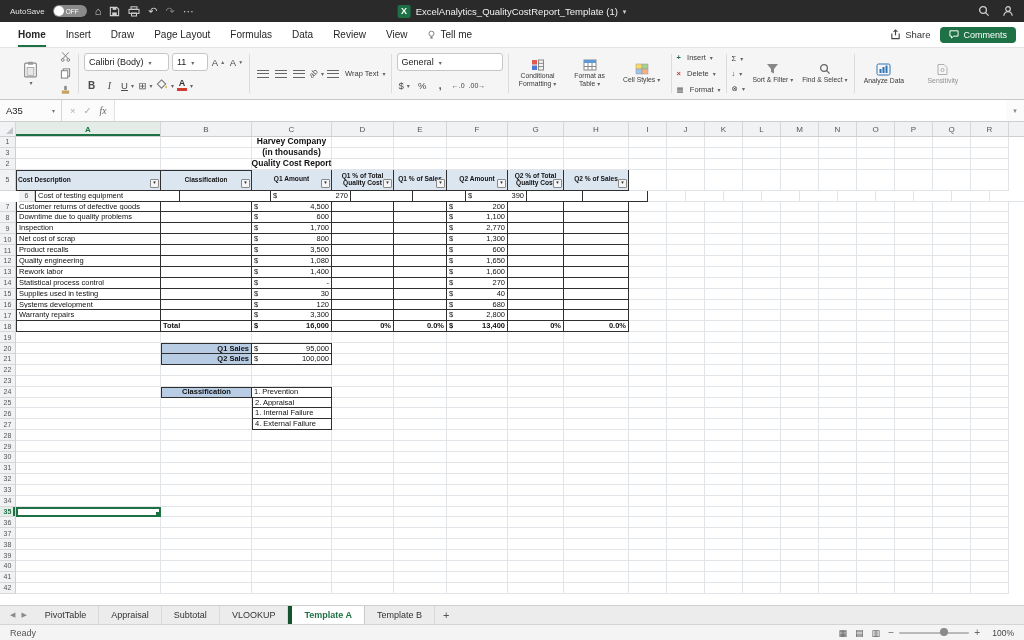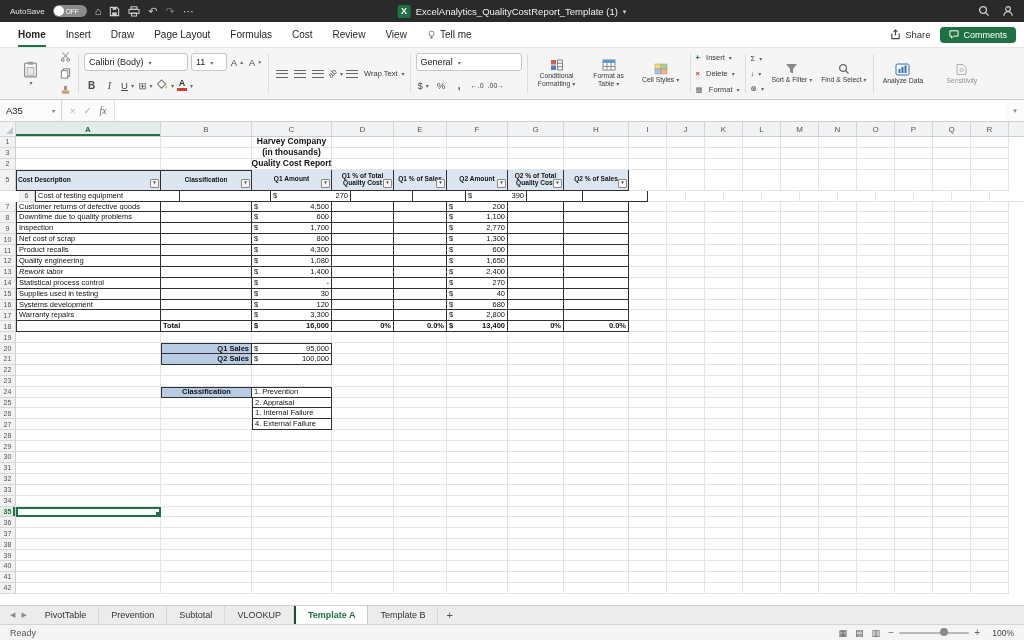--- a/index.html
+++ b/index.html
@@ -95,21 +95,21 @@
 .money .mv{margin-left:auto}
 .fbtn{position:absolute;right:1px;bottom:2px;width:9px;height:9px;background:#f4f4f4;border:1px solid #8a8a8a;border-radius:1px;font-size:4.5px;color:#333;display:flex;align-items:center;justify-content:center;line-height:1}
 .sel{outline:2px solid #1e7145;outline-offset:-2px;z-index:4}
 .sel::after{content:"";position:absolute;right:0;bottom:0;width:4px;height:4px;background:#1e7145}
 
 
 .sheetbar{height:19px;background:#ececec;border-top:1px solid #cfcfcf;display:flex;align-items:stretch;padding-left:4px}
 .snav{display:flex;align-items:center;gap:6px;padding:0 6px;color:#8a8a8a;font-size:7px}
 .stabs{display:flex;align-items:stretch}
 .stab{display:flex;align-items:center;padding:0 12px;font-size:9px;color:#333;border-right:1px solid #d9d9d9}
-.stab.active{background:#fff;color:#1e7145;font-weight:bold;border-left:2px solid #14532d;border-right:1px solid #c9c9c9}
+.stab.active{background:#fff;color:#1e7145;font-weight:bold;border-left:4px solid #14532d;border-right:1px solid #c9c9c9}
 .addtab{display:flex;align-items:center;padding:0 8px;color:#555;font-size:11px}
 
 
 .statusbar{height:16px;background:#f4f4f4;border-top:1px solid #d4d4d4;display:flex;align-items:center;padding:0 10px;font-size:9px;color:#555}
 .status-right{margin-left:auto;display:flex;align-items:center;gap:8px}
 .viewico{font-size:9px;color:#555}
 .zoomline{display:flex;align-items:center;gap:5px}
 .zminus,.zplus{font-size:10px;color:#666}
 .ztrack{width:70px;height:2px;background:#b9b9b9;border-radius:1px;position:relative}
 .zknob{position:absolute;top:-3.5px;left:58%;width:8px;height:8px;border-radius:50%;background:#8a8a8a}
@@ -177,21 +177,21 @@
       <span class="rtab">
         <span>Draw</span>
       </span>
       <span class="rtab">
         <span>Page Layout</span>
       </span>
       <span class="rtab">
         <span>Formulas</span>
       </span>
       <span class="rtab">
-        <span>Cost</span>
+        <span>Data</span>
       </span>
       <span class="rtab">
         <span>Review</span>
       </span>
       <span class="rtab">
         <span>View</span>
       </span>
       <span class="rtab">
         <span>
           <svg width="9" height="10" viewBox="0 0 10 11">
@@ -251,21 +251,21 @@
             <rect x="4.6" y="1" width="2.8" height="4.5" fill="#8a8a8a"></rect>
             <path d="M2 6 h8 v3.5 h-8 z" fill="#c8a15a"></path>
           </svg>
       </span>
     </div>
   </div>
   <div class="vd"></div>
 
   <div class="rg col">
     <div class="rrow">
-      <div class="selbox dd" style="width:104px">
+      <div class="selbox dd" style="width:85px">
           <span class="lbl">Calibri (Body)</span>
         </div>
       <div class="selbox dd" style="width:36px">
           <span class="lbl">11</span>
         </div>
       <span class="mi">A<span class="supv">▲</span></span>
       <span class="mi">A<span class="supv">▼</span></span>
     </div>
     <div class="rrow">
       <span class="mi">
@@ -703,21 +703,21 @@
         <div class="cell" style="width: 38px;"></div>
       </div>
       <div class="grow" style="height: 10.9px;">
         <div class="rowh">11</div>
         <div class="cell tb tl" style="width: 145px;">
           <span class="ct">Product recalls</span>
         </div>
         <div class="cell tb" style="width: 91px;"></div>
         <div class="cell tb money" style="width: 80px;">
           <span class="ds">$</span>
-          <span class="mv">4,300</span>
+          <span class="mv">3,500</span>
         </div>
         <div class="cell tb" style="width: 62px;"></div>
         <div class="cell tb" style="width: 53px;"></div>
         <div class="cell tb money" style="width: 61px;">
           <span class="ds">$</span>
           <span class="mv">600</span>
         </div>
         <div class="cell tb" style="width: 56px;"></div>
         <div class="cell tb" style="width: 65px;"></div>
         <div class="cell" style="width: 38px;"></div>
@@ -755,33 +755,33 @@
         <div class="cell" style="width: 38px;"></div>
         <div class="cell" style="width: 38px;"></div>
         <div class="cell" style="width: 38px;"></div>
         <div class="cell" style="width: 38px;"></div>
         <div class="cell" style="width: 38px;"></div>
         <div class="cell" style="width: 38px;"></div>
         <div class="cell" style="width: 38px;"></div>
       </div>
       <div class="grow" style="height: 10.9px;">
         <div class="rowh">13</div>
-        <div class="cell tb tl" style="width: 145px; font-style: italic;">
+        <div class="cell tb tl" style="width: 145px;">
           <span class="ct">Rework labor</span>
         </div>
         <div class="cell tb" style="width: 91px;"></div>
         <div class="cell tb money" style="width: 80px;">
           <span class="ds">$</span>
           <span class="mv">1,400</span>
         </div>
         <div class="cell tb" style="width: 62px;"></div>
         <div class="cell tb" style="width: 53px;"></div>
         <div class="cell tb money" style="width: 61px;">
           <span class="ds">$</span>
-          <span class="mv">2,400</span>
+          <span class="mv">1,600</span>
         </div>
         <div class="cell tb" style="width: 56px;"></div>
         <div class="cell tb" style="width: 65px;"></div>
         <div class="cell" style="width: 38px;"></div>
         <div class="cell" style="width: 38px;"></div>
         <div class="cell" style="width: 38px;"></div>
         <div class="cell" style="width: 38px;"></div>
         <div class="cell" style="width: 38px;"></div>
         <div class="cell" style="width: 38px;"></div>
         <div class="cell" style="width: 38px;"></div>
@@ -1469,21 +1469,21 @@
     </div>
 </div>
 
 <div class="sheetbar">
   <div class="snav">
     <span>◀</span>
     <span>▶</span>
   </div>
   <div class="stabs">
       <div class="stab">PivotTable</div>
-      <div class="stab">Prevention</div>
+      <div class="stab">Appraisal</div>
       <div class="stab">Subtotal</div>
       <div class="stab">VLOOKUP</div>
       <div class="stab active">Template A</div>
       <div class="stab">Template B</div>
     </div>
   <div class="addtab">+</div>
 </div>
 
 <div class="statusbar">
   <span>Ready</span>

